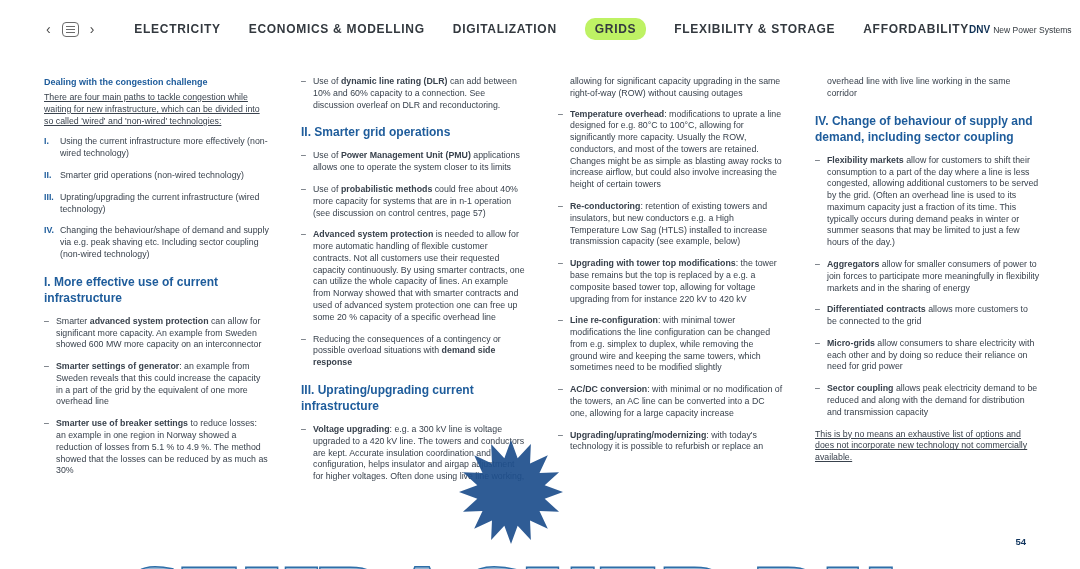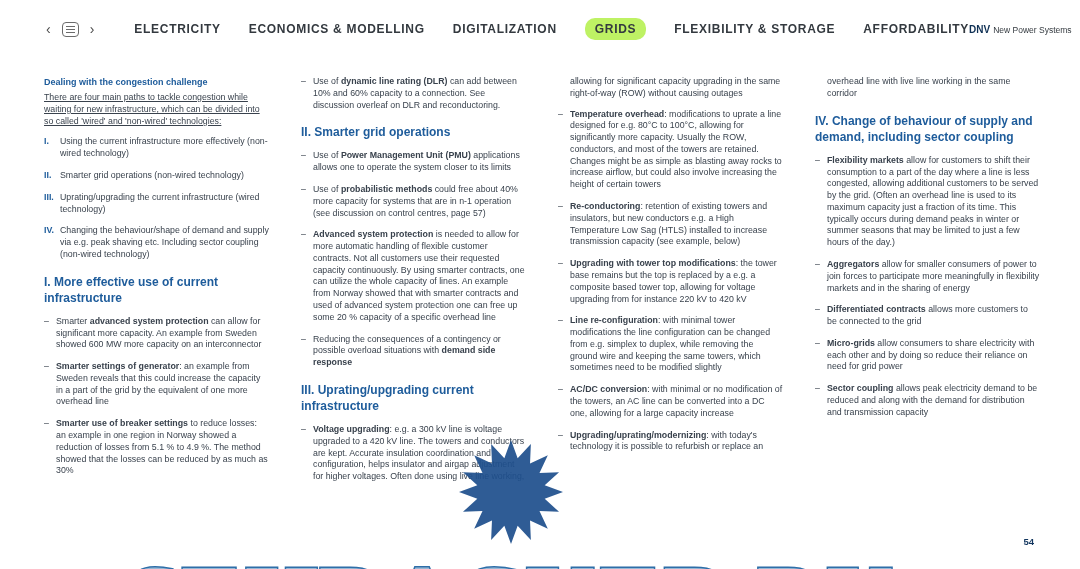--- a/index.html
+++ b/index.html
@@ -68,21 +68,21 @@
     font-weight:bold; font-size:94px; line-height:1;
     color:rgba(240,246,252,0.55);
     -webkit-text-stroke:3px #2e6ea8;
     paint-order:stroke fill;
     text-shadow:5px 5px 0 rgba(27,78,140,0.55);
     letter-spacing:1px; white-space:nowrap;
   }
 
   
   .page-num {
-    position:absolute; right:46px; bottom:22px;
+    position:absolute; right:54px; bottom:22px;
     font-size:9.5px; font-weight:bold; color:#12365f;
   }
 </style>
 </head>
 <body>
 
 <header class="topnav">
   <div class="nav-arrows">
     <span class="arrow">‹</span>
     <span class="menu-btn">
@@ -210,20 +210,21 @@
         <span class="btext"><strong>Differentiated contracts</strong><span> allows more customers to be connected to the grid</span></span>
       </div>
       <div class="bullet">
         <span class="dash">–</span>
         <span class="btext"><strong>Micro-grids</strong><span> allow consumers to share electricity with each other and by doing so reduce their reliance on need for grid power</span></span>
       </div>
       <div class="bullet">
         <span class="dash">–</span>
         <span class="btext"><strong>Sector coupling</strong><span> allows peak electricity demand to be reduced and along with the demand for distribution and transmission capacity</span></span>
       </div>
+      <p class="para">This is by no means an exhaustive list of options and does not incorporate new technology not commercially available.</p>
     </div>
   </main>
 
 <div class="watermark">
   <svg class="wm-star" viewBox="0 0 100 100" aria-hidden="true">
     <polygon fill="#1d4e8c" fill-opacity="0.92" points="100,50 82.4,56.4 96.2,69.1 77.4,68.3 85.4,85.4 68.3,77.4 69.1,96.2 56.4,82.4 50,100 43.6,82.4 30.9,96.2 31.7,77.4 14.6,85.4 22.6,68.3 3.8,69.1 17.6,56.4 0,50 17.6,43.6 3.8,30.9 22.6,31.7 14.6,14.6 31.7,22.6 30.9,3.8 43.6,17.6 50,0 56.4,17.6 69.1,3.8 68.3,22.6 85.4,14.6 77.4,31.7 96.2,30.9 82.4,43.6"></polygon>
   </svg>
   <span class="wm-text">SEHRACKER.RU</span>
 </div>
 

